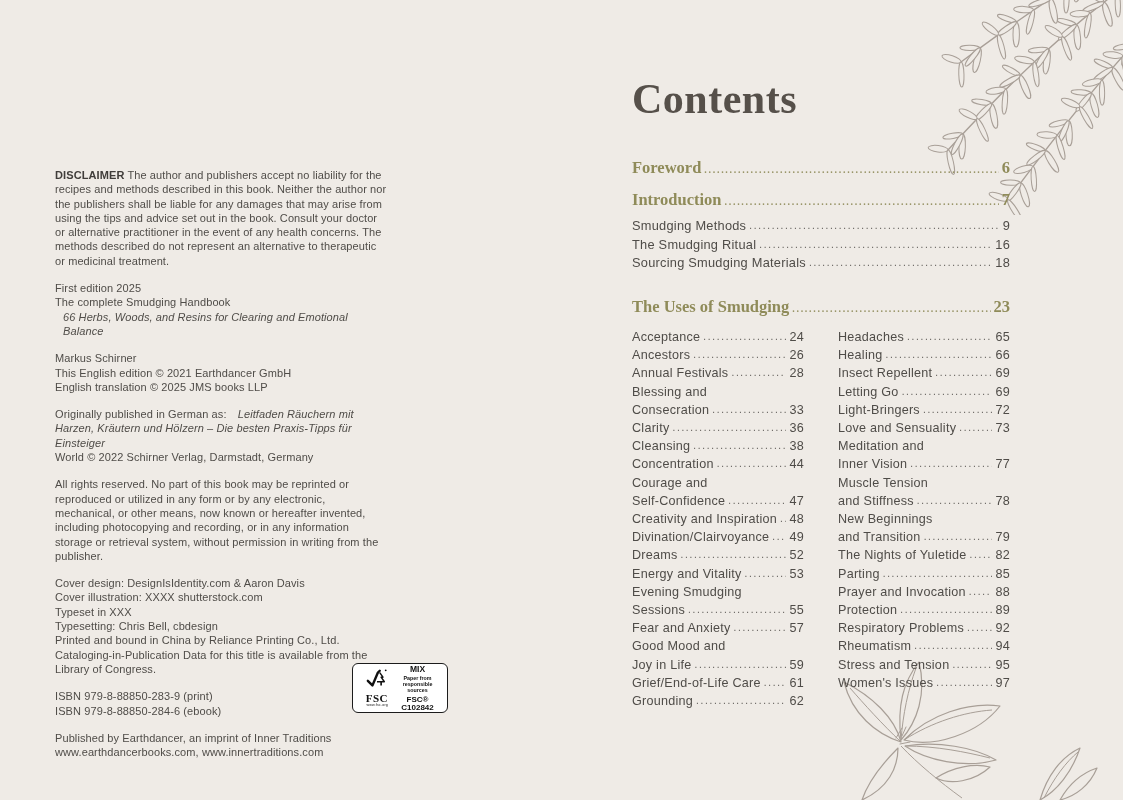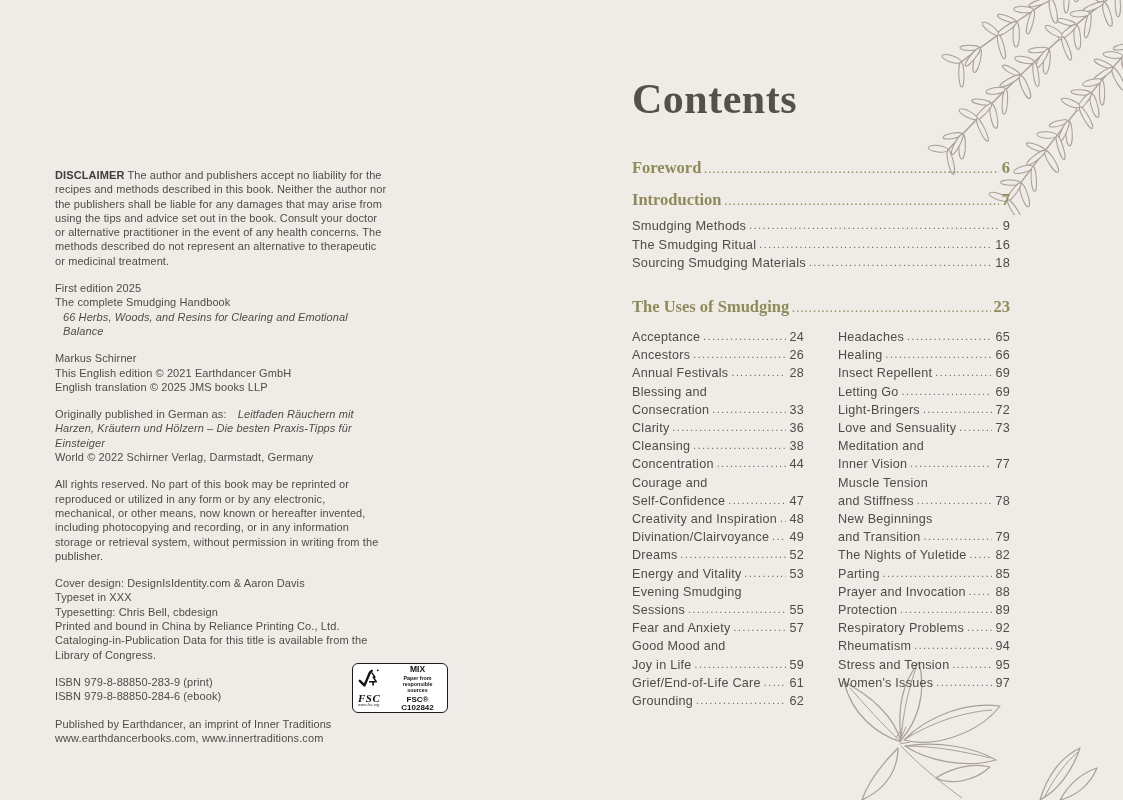--- a/index.html
+++ b/index.html
@@ -17,21 +17,21 @@
   .block{margin-bottom:13px;}
   .block b{font-weight:700;color:#403d3a;}
   .italic{font-style:italic;margin-left:8px;}
   
   .fsc{
     position:absolute;left:352px;top:663px;width:96px;height:50px;
     background:#fff;border:1.7px solid #1c1c1c;border-radius:6px;
     display:flex;align-items:center;padding:2px 5px;box-sizing:border-box;gap:5px;
     color:#111;
   }
-  .fsc-left{width:30px;text-align:left;line-height:1;font-style:italic;}
+  .fsc-left{width:30px;text-align:right;line-height:1;}
   .fsc-acronym{font-family:"Liberation Serif",serif;font-weight:700;font-size:11px;letter-spacing:.5px;}
   .fsc-url{font-size:3.6px;letter-spacing:.2px;}
   .fsc-right{flex:1;text-align:center;line-height:1;}
   .fsc-mix{font-weight:700;font-size:8.5px;margin-bottom:2px;}
   .fsc-src{font-weight:700;font-size:5.3px;line-height:6px;}
   .fsc-code{font-weight:700;font-size:8px;margin-top:2.5px;}
   
   .right-col{position:absolute;left:632px;top:76px;width:378px;}
   .contents-title{
     font-family:"Liberation Serif",serif;font-weight:700;
@@ -201,20 +201,21 @@
 
     <div class="block">
       <span>Originally published in German as: </span><span class="italic">Leitfaden Räuchern mit Harzen, Kräutern und Hölzern – Die besten Praxis-Tipps für Einsteiger</span>
       <div>World © 2022 Schirner Verlag, Darmstadt, Germany</div>
     </div>
 
     <p class="block" style="margin-top:0;">All rights reserved. No part of this book may be reprinted or reproduced or utilized in any form or by any electronic, mechanical, or other means, now known or hereafter invented, including photocopying and recording, or in any information storage or retrieval system, without permission in writing from the publisher.</p>
 
     <div class="block">
       <div>Cover design: DesignIsIdentity.com &amp; Aaron Davis</div>
+      <div>Cover illustration: XXXX shutterstock.com</div>
       <div>Typeset in XXX</div>
       <div>Typesetting: Chris Bell, cbdesign</div>
       <div>Printed and bound in China by Reliance Printing Co., Ltd.</div>
       <div>Cataloging-in-Publication Data for this title is available from the Library of Congress.</div>
     </div>
 
     <div class="block">
       <div>ISBN 979-8-88850-283-9 (print)</div>
       <div>ISBN 979-8-88850-284-6 (ebook)</div>
     </div>

